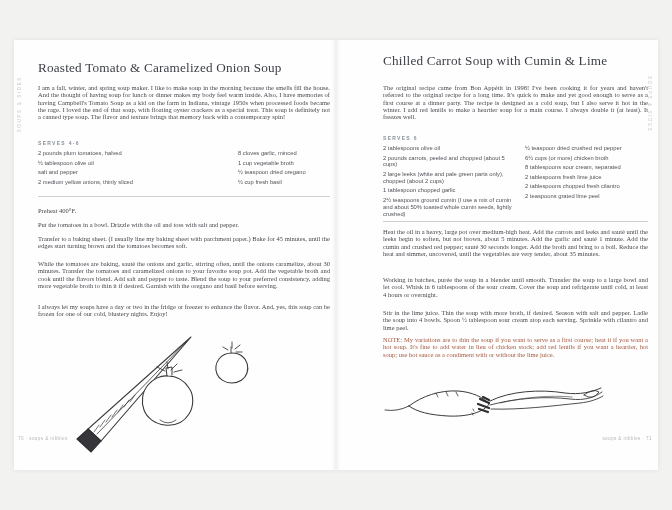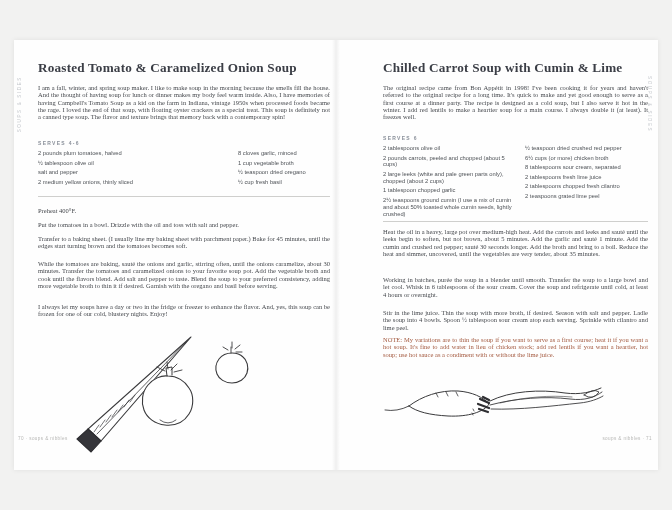--- a/index.html
+++ b/index.html
@@ -19,21 +19,21 @@
   .gutter{
     position:absolute;left:318px;top:0;width:8px;height:430px;
     background:linear-gradient(to right, rgba(0,0,0,0) 0%, rgba(0,0,0,0.06) 50%, rgba(0,0,0,0) 100%);
   }
   .content{position:absolute;top:0;}
   .page.left .content{left:24px;width:292px;}
   .page.right .content{left:47px;width:265px;}
 
   .recipe-title{
     position:absolute;left:0;right:0;
-    font-size:13.2px;font-weight:bold;color:#3b3e46;letter-spacing:.2px;
+    font-size:13.2px;font-weight:normal;color:#3b3e46;letter-spacing:.2px;
     font-family:"Liberation Serif", serif;
   }
   .intro, .step{
     position:absolute;left:0;right:0;
     font-size:6.5px;line-height:7.3px;color:#45484d;text-align:justify;
   }
   .serves{
     position:absolute;left:0;
     font-family:"Liberation Sans", sans-serif;
     font-size:5px;font-weight:bold;letter-spacing:1.3px;color:#8a909a;
@@ -125,21 +125,21 @@
         <path d="M161,19 l0,-6 M158,16 l-5,-3 M165,15 l5,-4 M162,14 l0,-6 M166,18 l6,0" stroke-width="0.9"></path>
       </svg>
     </div>
   </div>
 
   <div class="page right">
     <div class="side-tab">SOUPS &amp; SIDES</div>
     <div class="footer">soups &amp; nibbles · 71</div>
 
     <div class="content">
-      <div class="recipe-title" style="top:20px;">Chilled Carrot Soup with Cumin &amp; Lime</div>
+      <div class="recipe-title" style="top:13px;">Chilled Carrot Soup with Cumin &amp; Lime</div>
 
       <div class="intro" style="top:44px;">The original recipe came from Bon Appétit in 1998! I've been cooking it for years and haven't referred to the original recipe for a long time. It's quick to make and yet good enough to serve as a first course at a dinner party. The recipe is designed as a cold soup, but I also serve it hot in the winter. I add red lentils to make a heartier soup for a main course. I always double it (at least). It freezes well.</div>
 
       <div class="serves" style="top:95px;">SERVES 6</div>
 
       <div class="ing-col" style="top:105px;left:0;width:133px;">
         <div class="ing">2 tablespoons olive oil</div>
         <div class="ing">2 pounds carrots, peeled and chopped (about 5 cups)</div>
         <div class="ing">2 large leeks (white and pale green parts only), chopped (about 2 cups)</div>
         <div class="ing">1 tablespoon chopped garlic</div>

